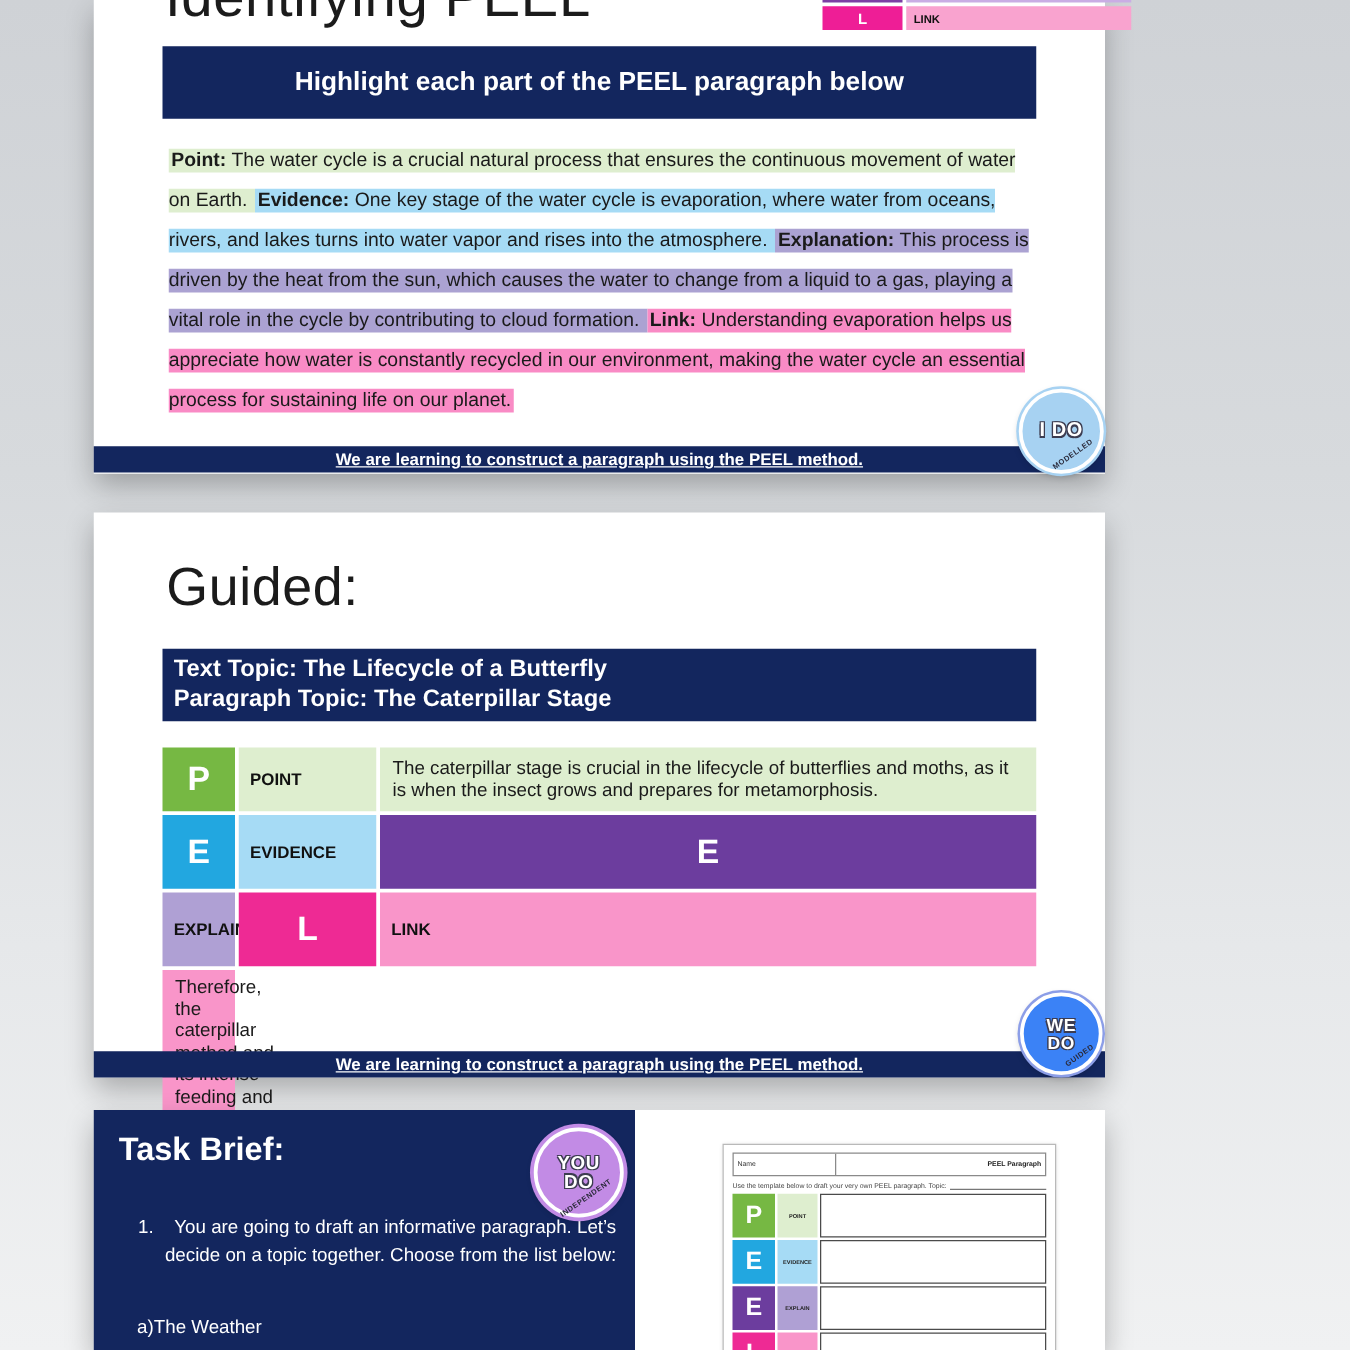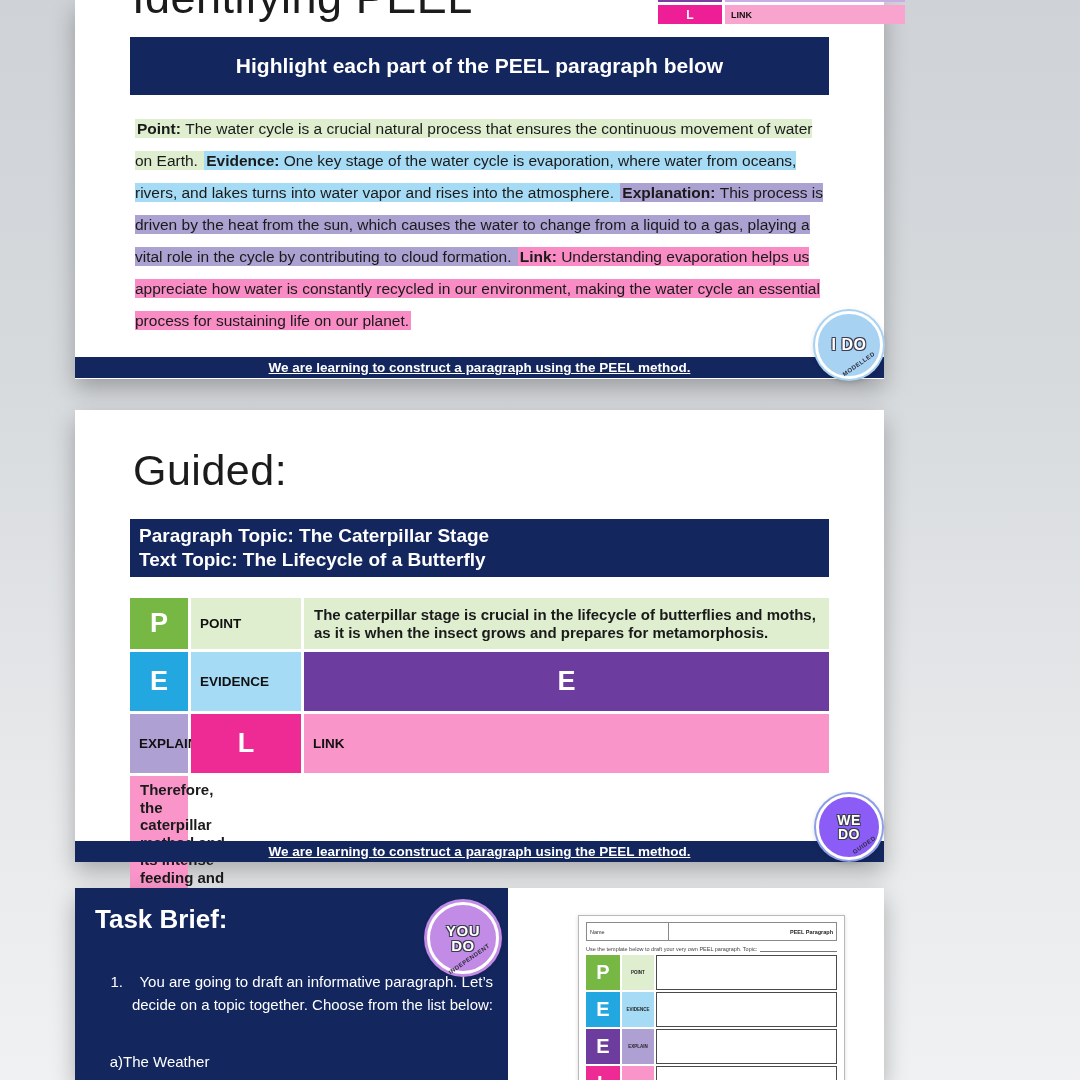--- a/index.html
+++ b/index.html
@@ -35,38 +35,38 @@
   
   .badge{position:absolute;border-radius:50%;border:3px solid #fff;
     display:flex;flex-direction:column;align-items:center;justify-content:center;
     color:#fff;font-weight:bold;z-index:5;}
   .badge .bl{line-height:1.02;letter-spacing:.5px;
     text-shadow:-1px -1px 0 #3c3c50,1px -1px 0 #3c3c50,-1px 1px 0 #3c3c50,1px 1px 0 #3c3c50;}
   .badge .curved{position:absolute;right:2px;bottom:9px;font-size:6px;color:#2a2a3a;
     font-weight:bold;transform:rotate(-35deg);text-shadow:none;letter-spacing:.5px;}
   #badge-ido{left:740px;top:311px;width:62px;height:62px;background:#a7d2f2;
     box-shadow:0 0 0 2px #a7d2f2,0 2px 6px rgba(0,0,0,.25);font-size:16px;}
-  #badge-wedo{left:741px;top:384px;width:60px;height:60px;background:#8b5cf6;
+  #badge-wedo{left:741px;top:384px;width:60px;height:60px;background:#3b82f6;
     box-shadow:0 0 0 2px #8c9ee7,0 2px 6px rgba(0,0,0,.25);font-size:14px;}
   #badge-youdo{left:352px;top:14px;width:66px;height:66px;background:#c28be5;
     box-shadow:0 0 0 3px #c28be5,0 2px 6px rgba(0,0,0,.3);font-size:15px;}
   .footerbar{position:absolute;left:0;width:100%;height:21px;display:flex;
     align-items:center;justify-content:center;color:#fff;font-weight:bold;
     font-size:13.5px;text-decoration:underline;}
   #slide1 .footerbar{top:357px;}
   
   #slide2{top:410px;height:452px;}
   .guided-title{position:absolute;left:58px;top:36px;font-size:43px;color:#1b1b1b;
     letter-spacing:.5px;}
   .banner2{position:absolute;left:55px;top:109px;width:699px;height:58px;
     display:flex;flex-direction:column;justify-content:center;padding-left:9px;
     box-sizing:border-box;color:#fff;font-weight:bold;font-size:19px;line-height:24px;}
   .peel-table{position:absolute;left:55px;top:188px;width:699px;display:grid;
     grid-template-columns:58px 110px 1fr;gap:3px;}
-  .peel-table .cell{display:flex;align-items:center;box-sizing:border-box;font-weight:bold;}
+  .peel-table .cell{display:flex;align-items:center;box-sizing:border-box;}
   .peel-table .letter{justify-content:center;color:#fff;font-weight:bold;font-size:27px;}
   .peel-table .label{padding-left:9px;font-weight:bold;font-size:13.5px;color:#111;}
   .peel-table .txt{padding:5px 10px;font-size:15px;line-height:17.5px;color:#1a1a1a;}
   .r0{min-height:51px;} .r1{min-height:47px;} .r2{min-height:59px;} .r3{min-height:47px;}
   .bg-p0{background:#76b843;} .tint-p0{background:#deeecf;}
   .bg-p1{background:#22a7e0;} .tint-p1{background:#a6dbf5;}
   .bg-p2{background:#6c3d9e;} .tint-p2{background:#afa0d4;}
   .bg-p3{background:#ee2a94;} .tint-p3{background:#f995c9;}
   #slide2 .footerbar{top:431px;}
   
@@ -122,22 +122,22 @@
       <span class="curved">MODELLED</span>
     </div>
 
     <div class="footerbar navy">We are learning to construct a paragraph using the PEEL method.</div>
   </div>
 
   <div class="slide" id="slide2">
     <div class="guided-title">Guided:</div>
 
     <div class="banner2 navy">
+      <span>Text Topic: The Lifecycle of a Butterfly</span>
       <span>Paragraph Topic: The Caterpillar Stage</span>
-      <span>Text Topic: The Lifecycle of a Butterfly</span>
     </div>
 
     <div class="peel-table">
       <div class="cell letter bg-p0 r0">P</div>
       <div class="cell label tint-p0 r0">POINT</div>
       <div class="cell txt tint-p0 r0">The caterpillar stage is crucial in the lifecycle of butterflies and moths, as it is when the insect grows and prepares for metamorphosis.</div>
 
       <div class="cell letter bg-p1 r1">E</div>
       <div class="cell label tint-p1 r1">EVIDENCE</div>
 

